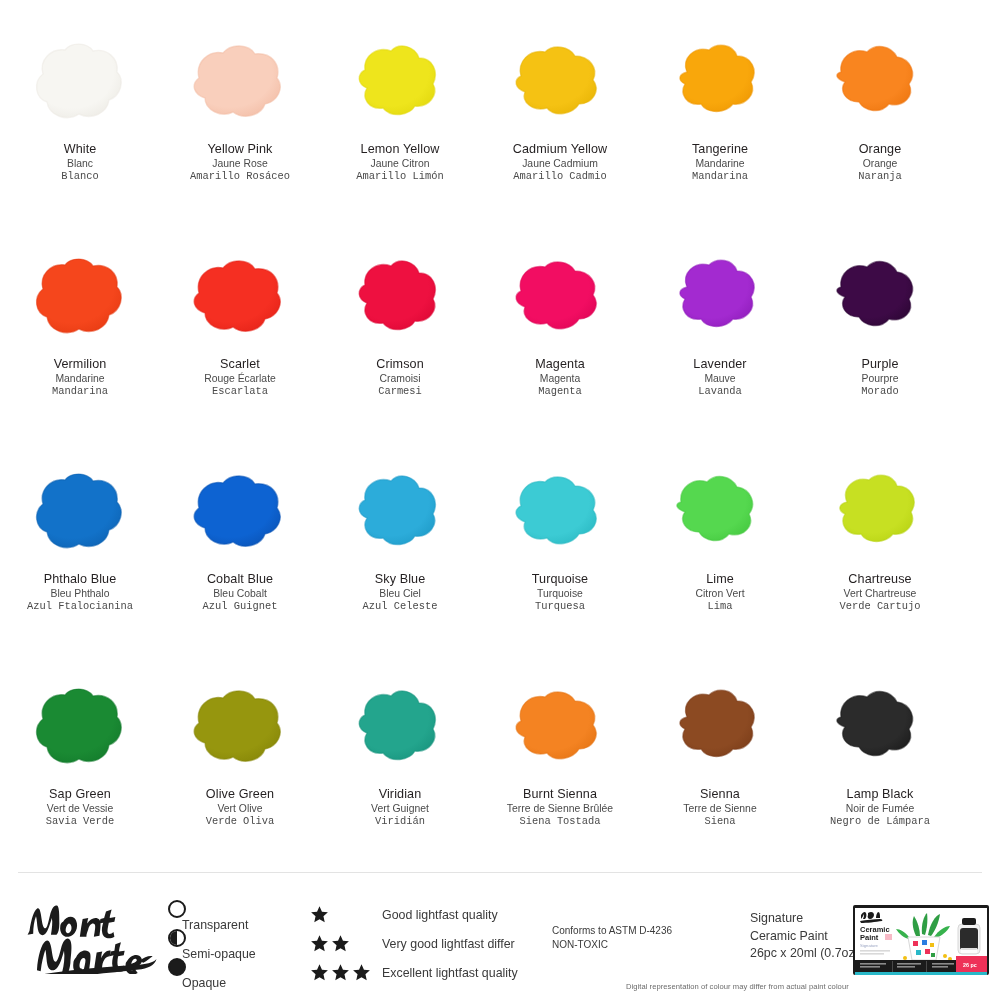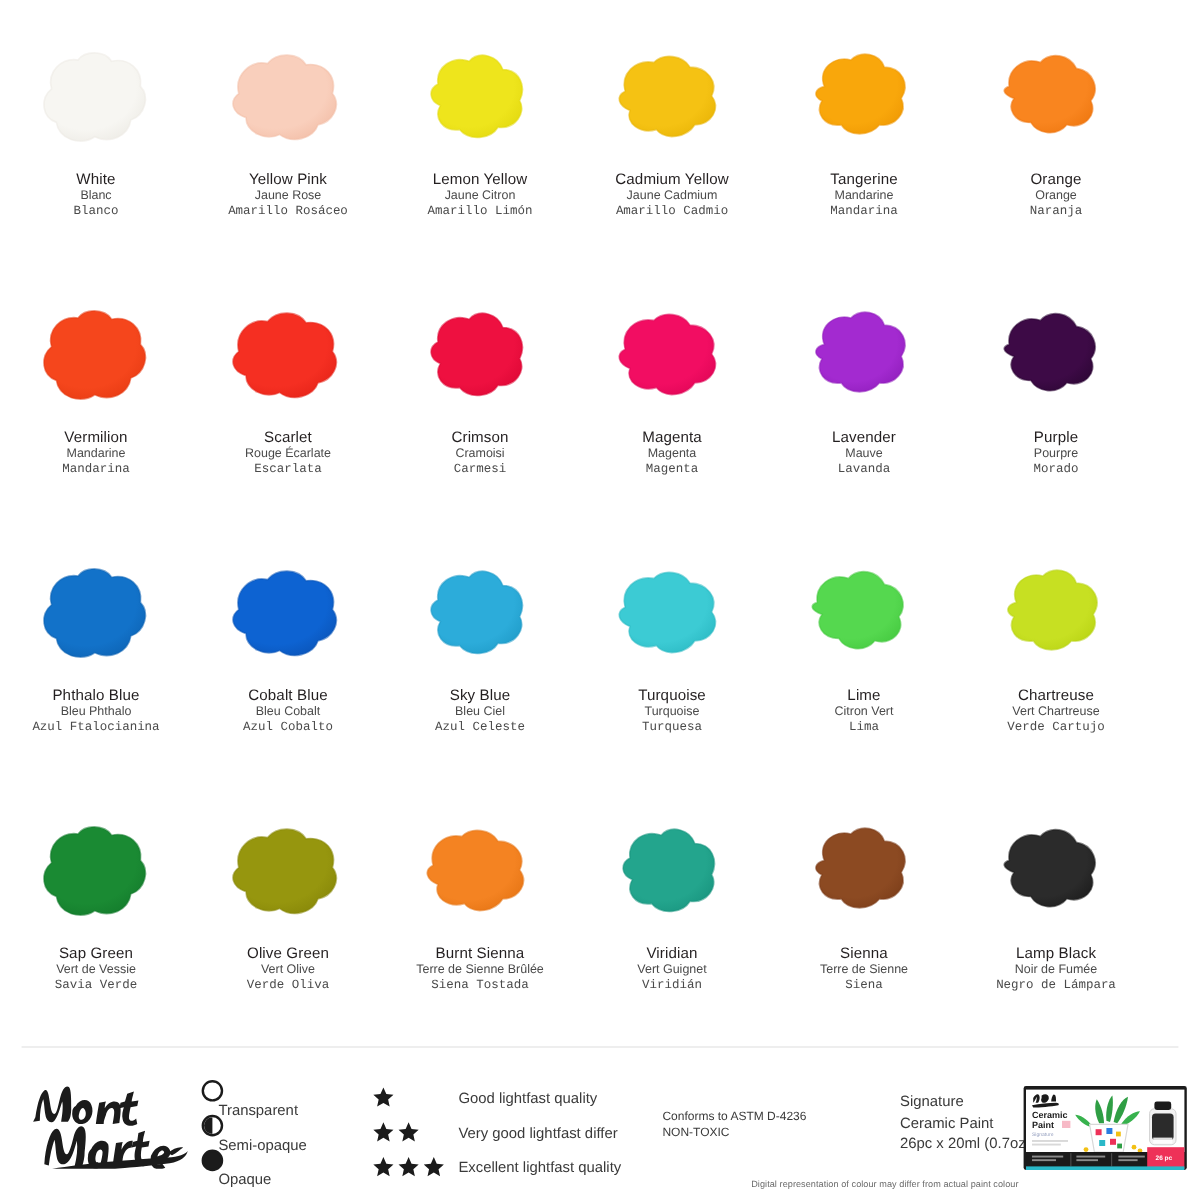--- a/index.html
+++ b/index.html
@@ -489,21 +489,21 @@
                 <stop offset="100%" stop-color="#0a53b6"></stop>
               </radialGradient>
             </defs>
             <path d="M18,44 C14,28 28,16 42,19 C50,9 68,10 74,20 C90,18 100,30 96,44 C104,54 96,68 84,70 C80,82 62,86 52,78 C40,84 24,76 24,64 C12,60 10,50 18,44 Z" fill="url(#g13)"></path>
             <path d="M18,44 C14,28 28,16 42,19 C50,9 68,10 74,20 C90,18 100,30 96,44 C104,54 96,68 84,70 C80,82 62,86 52,78 C40,84 24,76 24,64 C12,60 10,50 18,44 Z" fill="none" stroke="#0a53b6" stroke-width="1.4" opacity="0.55"></path>
           </svg>
         </div>
         <div class="names">
           <div class="name-en">Cobalt Blue</div>
           <div class="name-fr">Bleu Cobalt</div>
-          <div class="name-es">Azul Cobalto</div>
+          <div class="name-es">Azul Guignet</div>
         </div>
       </div>
       <div class="cell">
         <div class="blob-wrap">
           <svg viewBox="0 0 118 96" xmlns="http://www.w3.org/2000/svg">
             <defs>
               <radialGradient id="g14" cx="42%" cy="38%" r="72%">
                 <stop offset="0%" stop-color="#2cacda"></stop>
                 <stop offset="68%" stop-color="#2cacda"></stop>
                 <stop offset="100%" stop-color="#1f9bc8"></stop>
@@ -616,54 +616,54 @@
         <div class="names">
           <div class="name-en">Olive Green</div>
           <div class="name-fr">Vert Olive</div>
           <div class="name-es">Verde Oliva</div>
         </div>
       </div>
       <div class="cell">
         <div class="blob-wrap">
           <svg viewBox="0 0 118 96" xmlns="http://www.w3.org/2000/svg">
             <defs>
+              <radialGradient id="g20" cx="42%" cy="38%" r="72%">
+                <stop offset="0%" stop-color="#23a58d"></stop>
+                <stop offset="68%" stop-color="#23a58d"></stop>
+                <stop offset="100%" stop-color="#18947e"></stop>
+              </radialGradient>
+            </defs>
+            <path d="M24,36 C22,22 36,12 50,17 C58,8 74,12 78,24 C92,24 98,38 92,50 C98,60 88,74 74,72 C68,82 50,84 42,74 C28,76 20,64 26,54 C16,50 16,40 24,36 Z" fill="url(#g20)"></path>
+            <path d="M24,36 C22,22 36,12 50,17 C58,8 74,12 78,24 C92,24 98,38 92,50 C98,60 88,74 74,72 C68,82 50,84 42,74 C28,76 20,64 26,54 C16,50 16,40 24,36 Z" fill="none" stroke="#18947e" stroke-width="1.4" opacity="0.55"></path>
+          </svg>
+        </div>
+        <div class="names">
+          <div class="name-en">Viridian</div>
+          <div class="name-fr">Vert Guignet</div>
+          <div class="name-es">Viridián</div>
+        </div>
+      </div>
+      <div class="cell">
+        <div class="blob-wrap">
+          <svg viewBox="0 0 118 96" xmlns="http://www.w3.org/2000/svg">
+            <defs>
               <radialGradient id="g21" cx="42%" cy="38%" r="72%">
                 <stop offset="0%" stop-color="#f48322"></stop>
                 <stop offset="68%" stop-color="#f48322"></stop>
                 <stop offset="100%" stop-color="#e57414"></stop>
               </radialGradient>
             </defs>
             <path d="M20,42 C16,28 28,15 44,18 C52,10 68,12 74,22 C88,22 98,34 92,46 C100,56 92,70 78,70 C72,80 54,84 46,74 C32,78 20,68 24,58 C14,54 12,46 20,42 Z" fill="url(#g21)"></path>
             <path d="M20,42 C16,28 28,15 44,18 C52,10 68,12 74,22 C88,22 98,34 92,46 C100,56 92,70 78,70 C72,80 54,84 46,74 C32,78 20,68 24,58 C14,54 12,46 20,42 Z" fill="none" stroke="#e57414" stroke-width="1.4" opacity="0.55"></path>
           </svg>
         </div>
         <div class="names">
           <div class="name-en">Burnt Sienna</div>
           <div class="name-fr">Terre de Sienne Brûlée</div>
           <div class="name-es">Siena Tostada</div>
-        </div>
-      </div>
-      <div class="cell">
-        <div class="blob-wrap">
-          <svg viewBox="0 0 118 96" xmlns="http://www.w3.org/2000/svg">
-            <defs>
-              <radialGradient id="g20" cx="42%" cy="38%" r="72%">
-                <stop offset="0%" stop-color="#23a58d"></stop>
-                <stop offset="68%" stop-color="#23a58d"></stop>
-                <stop offset="100%" stop-color="#18947e"></stop>
-              </radialGradient>
-            </defs>
-            <path d="M24,36 C22,22 36,12 50,17 C58,8 74,12 78,24 C92,24 98,38 92,50 C98,60 88,74 74,72 C68,82 50,84 42,74 C28,76 20,64 26,54 C16,50 16,40 24,36 Z" fill="url(#g20)"></path>
-            <path d="M24,36 C22,22 36,12 50,17 C58,8 74,12 78,24 C92,24 98,38 92,50 C98,60 88,74 74,72 C68,82 50,84 42,74 C28,76 20,64 26,54 C16,50 16,40 24,36 Z" fill="none" stroke="#18947e" stroke-width="1.4" opacity="0.55"></path>
-          </svg>
-        </div>
-        <div class="names">
-          <div class="name-en">Viridian</div>
-          <div class="name-fr">Vert Guignet</div>
-          <div class="name-es">Viridián</div>
         </div>
       </div>
       <div class="cell">
         <div class="blob-wrap">
           <svg viewBox="0 0 118 96" xmlns="http://www.w3.org/2000/svg">
             <defs>
               <radialGradient id="g22" cx="42%" cy="38%" r="72%">
                 <stop offset="0%" stop-color="#8c4a22"></stop>
                 <stop offset="68%" stop-color="#8c4a22"></stop>
                 <stop offset="100%" stop-color="#7b3d19"></stop>

